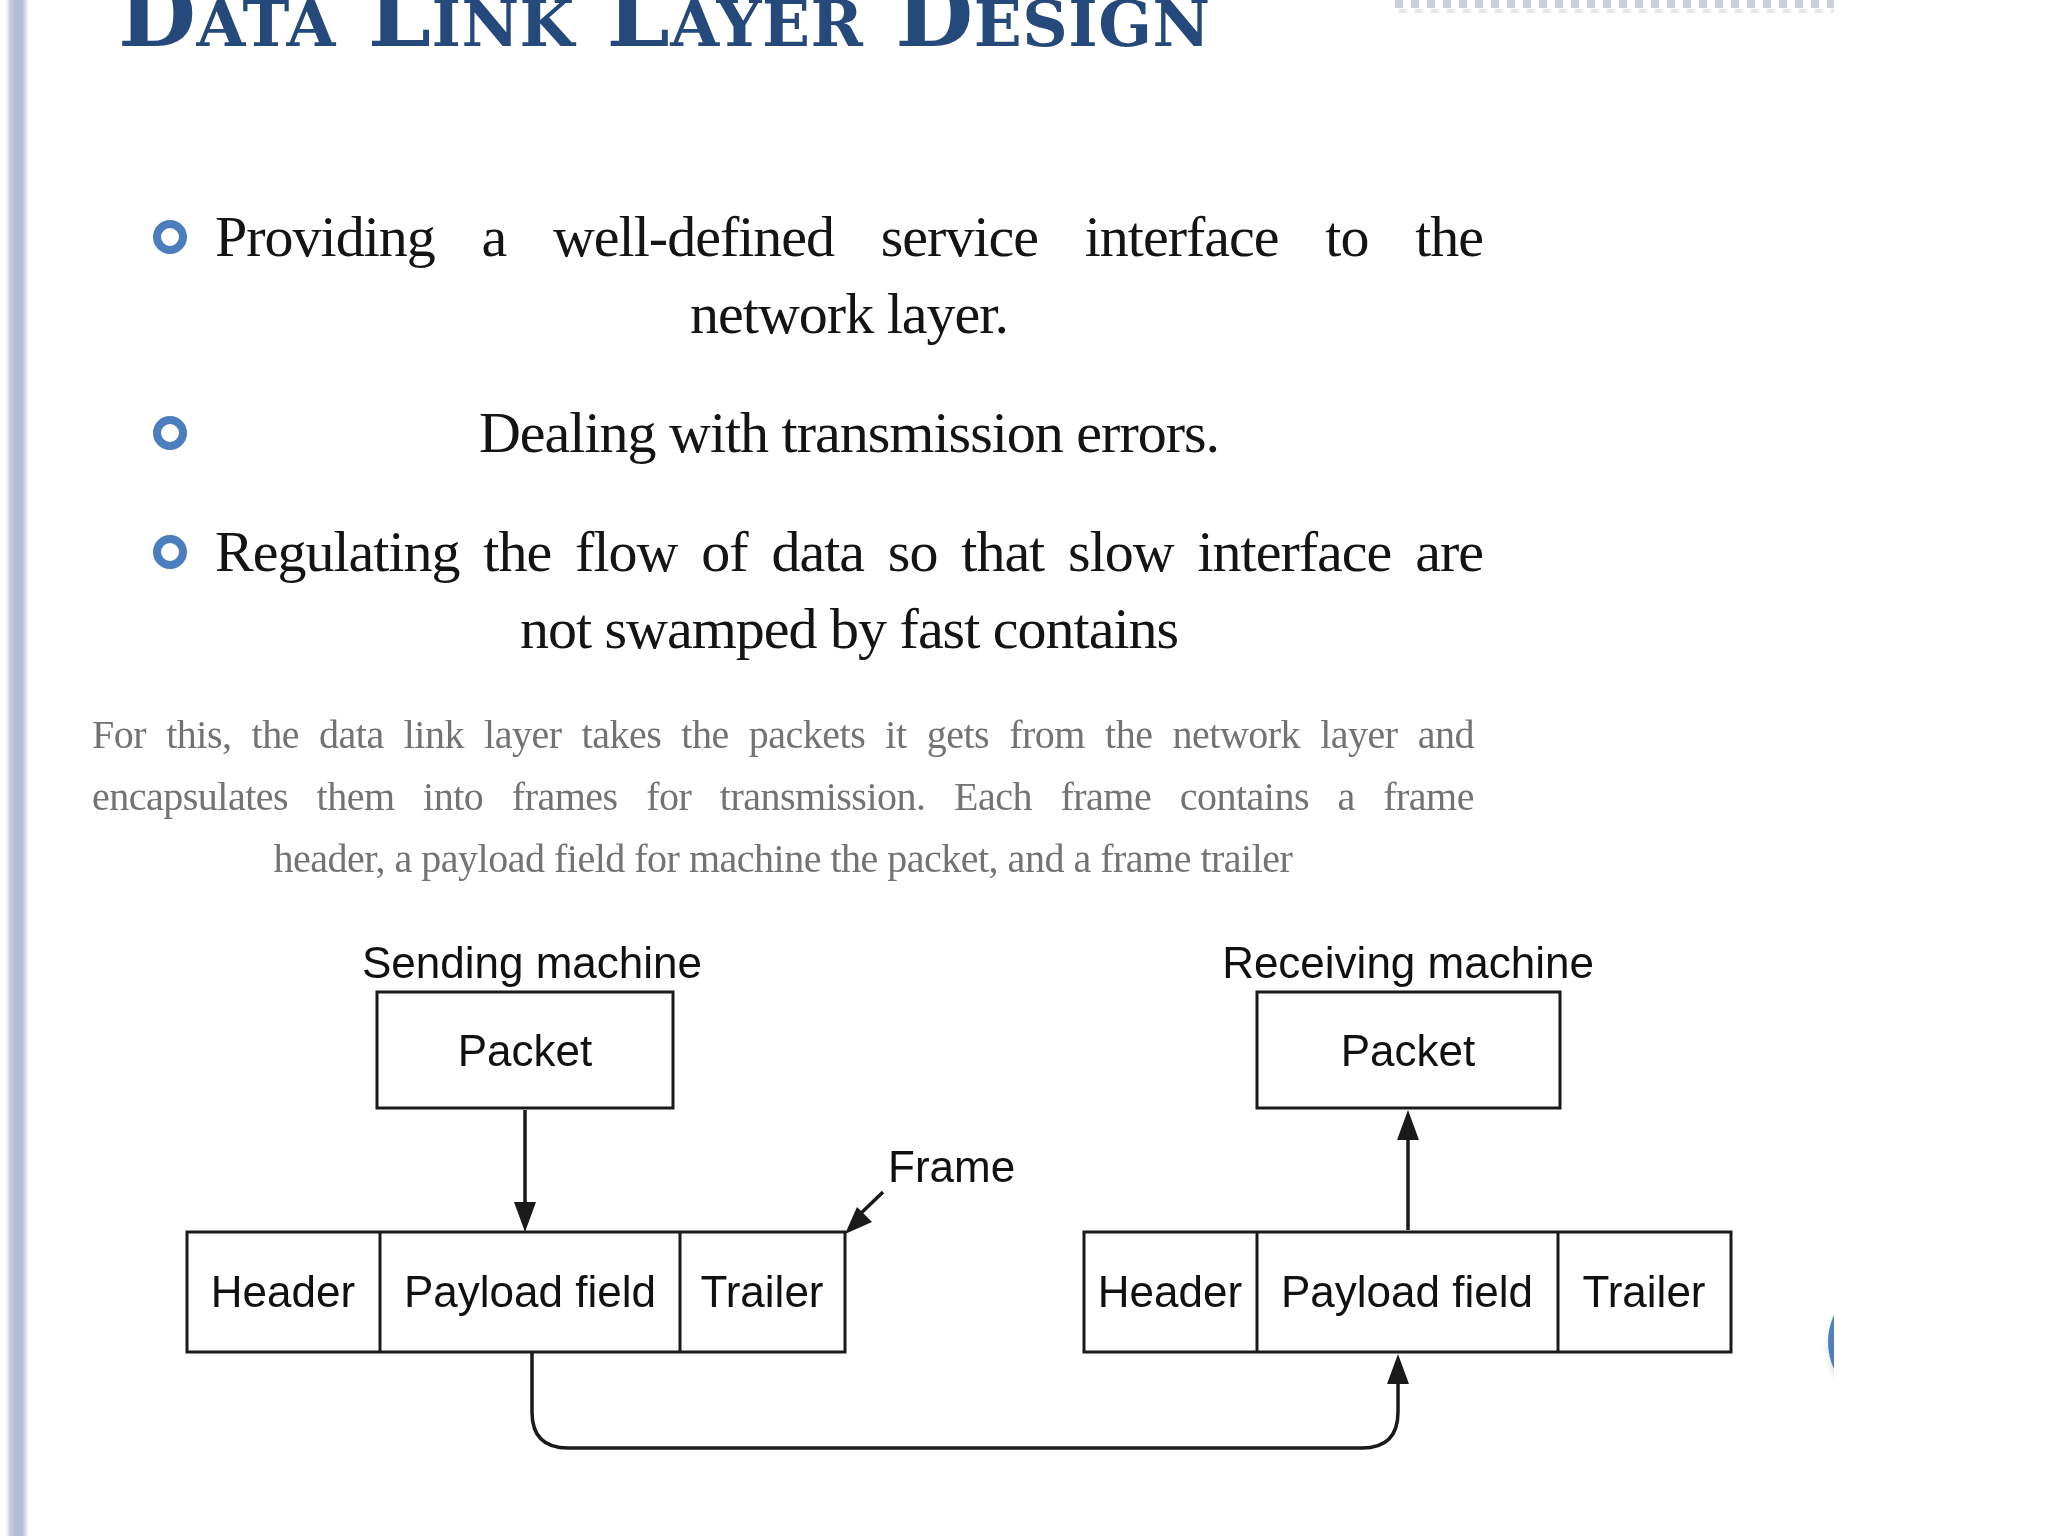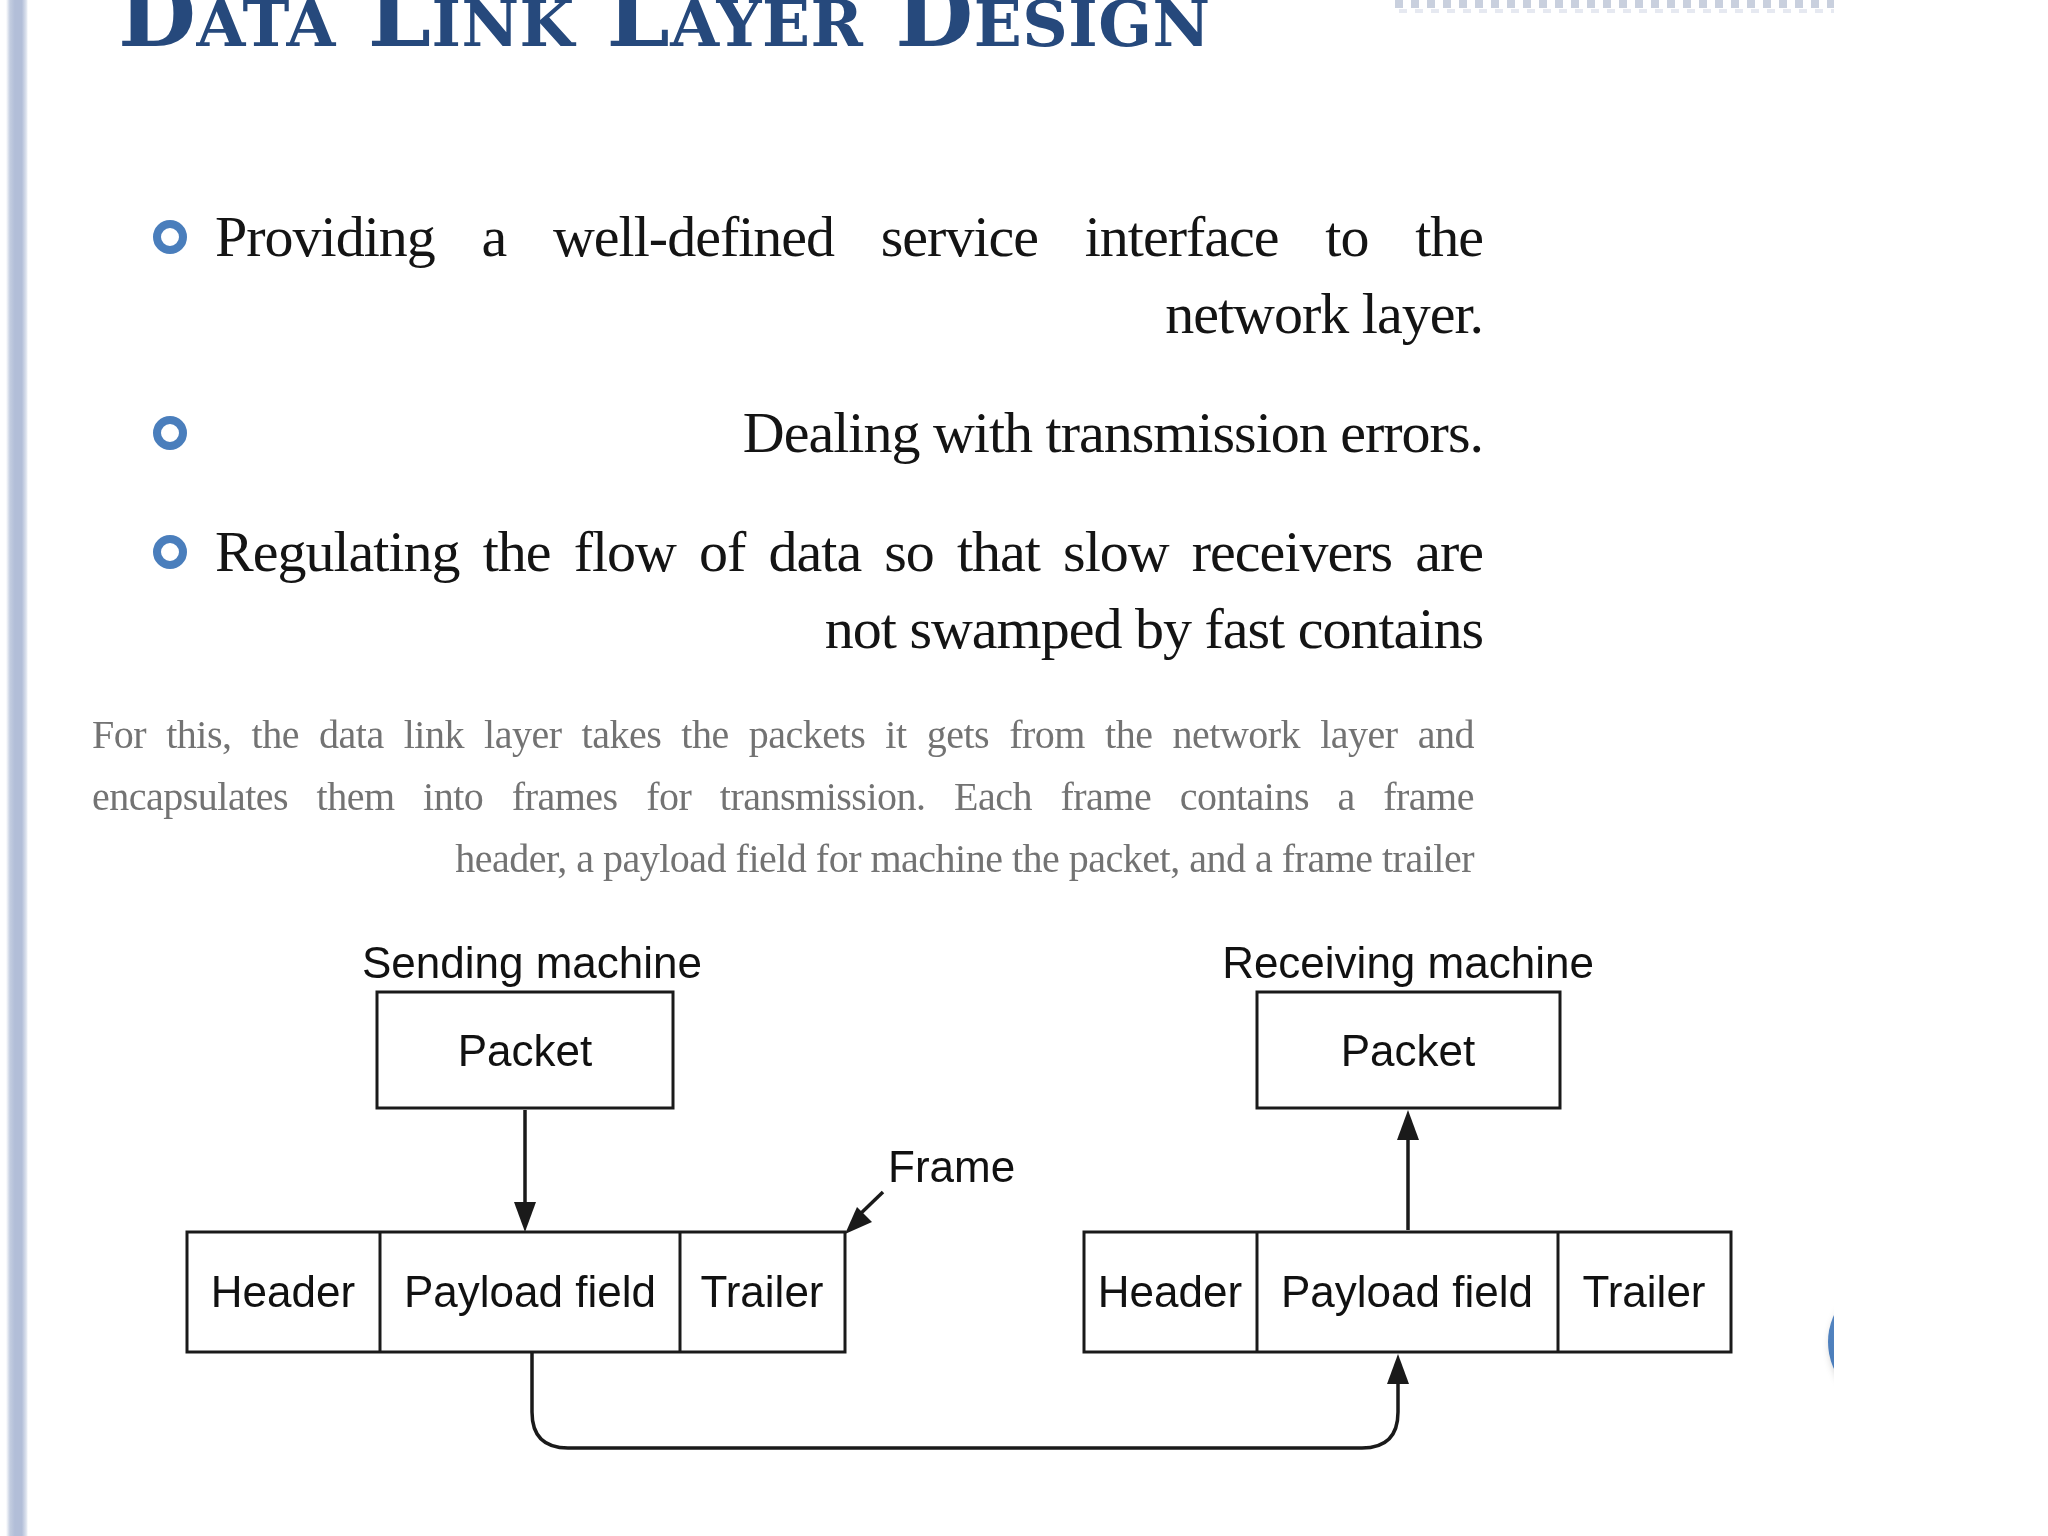--- a/index.html
+++ b/index.html
@@ -28,21 +28,21 @@
     font-variant:small-caps;font-weight:700;font-size:90px;line-height:97px;
     color:#26497c;letter-spacing:0.5px;}
 
   
   .bullets{position:absolute;left:153px;top:198px;width:1330px;color:#141414;}
   .bullet-item{position:relative;padding-left:62px;margin-bottom:42px;
     font-size:58px;line-height:77px;letter-spacing:-1px;}
   .bullet-ring{position:absolute;left:0;top:22px;width:18px;height:18px;
     border:8px solid #4a7ebc;border-radius:50%;background:#ffffff;}
   .jline{text-align:justify;text-align-last:justify;}
-  .lline{text-align:right;}
+  .lline{text-align:center;}
 
   
   .note{position:absolute;left:92px;top:704px;width:1382px;color:#737373;
     font-size:40px;line-height:62px;letter-spacing:-0.5px;}
 
   
   .diagram{position:absolute;left:150px;top:920px;width:1620px;height:560px;}
   .diagram text{font-family:"Liberation Sans",sans-serif;font-size:44px;fill:#111111;}
   .diagram .shape{fill:none;stroke:#1a1a1a;stroke-width:3px;}
   .diagram .conn{fill:none;stroke:#1a1a1a;stroke-width:3.5px;}
@@ -78,21 +78,21 @@
       <div class="lline">network layer.</div>
     </div>
 
     <div class="bullet-item">
       <span class="bullet-ring"></span>
       <div class="lline">Dealing with transmission errors.</div>
     </div>
 
     <div class="bullet-item">
       <span class="bullet-ring"></span>
-      <div class="jline">Regulating the flow of data so that slow receivers are</div>
+      <div class="jline">Regulating the flow of data so that slow interface are</div>
       <div class="lline">not swamped by fast contains</div>
     </div>
 
   </div>
 
   <div class="note">
     <div class="jline">For this, the data link layer takes the packets it gets from the network layer and</div>
     <div class="jline">encapsulates them into frames for transmission. Each frame contains a frame</div>
     <div class="lline">header, a payload field for machine the packet, and a frame trailer</div>
   </div>

